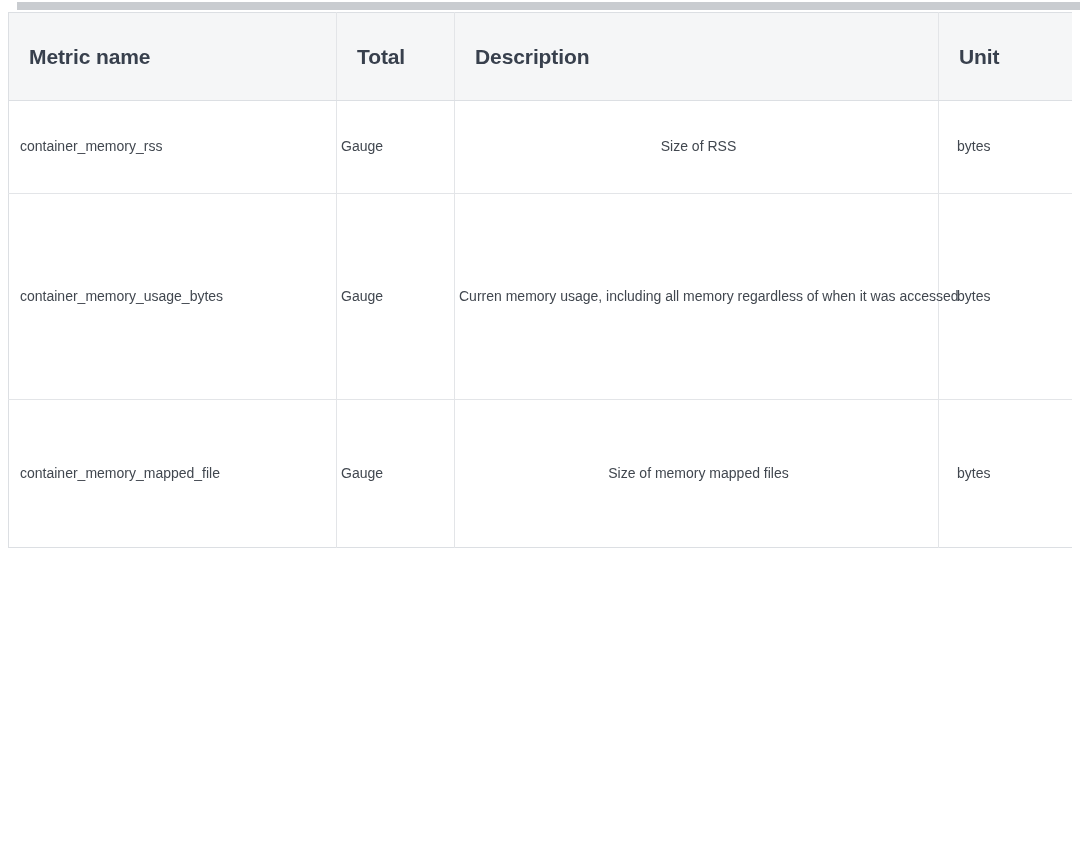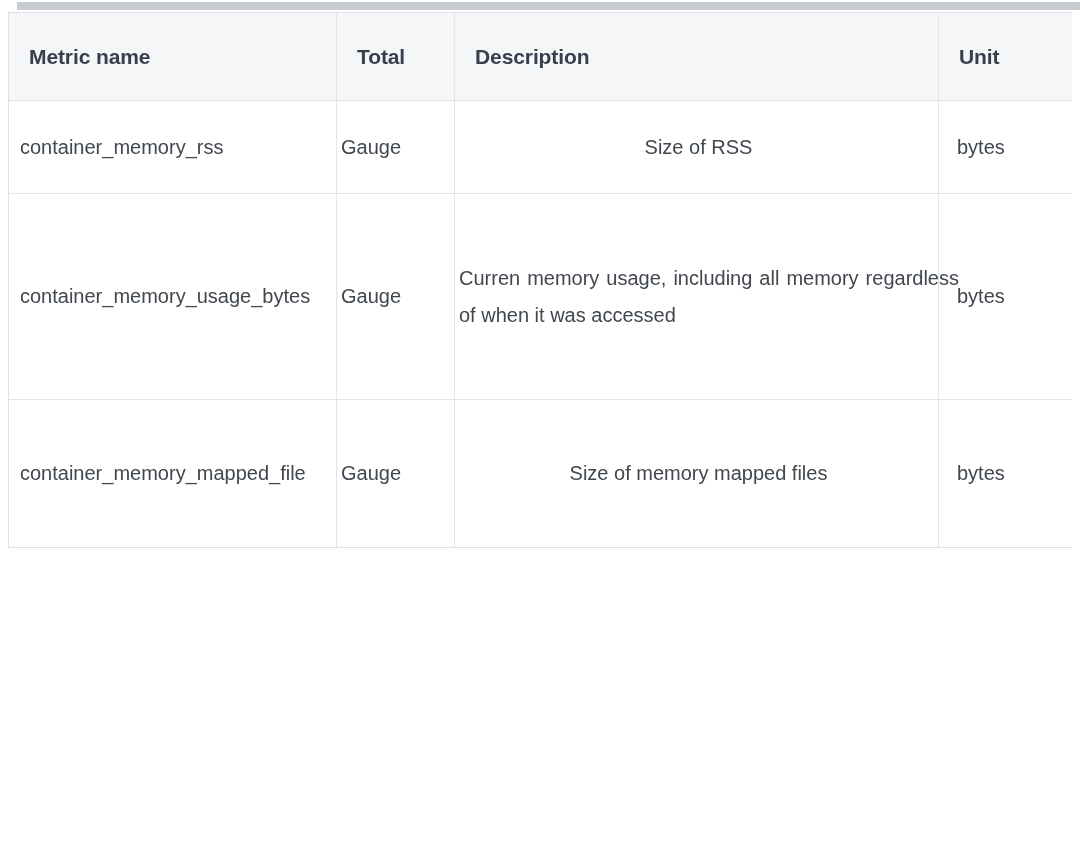--- a/index.html
+++ b/index.html
@@ -76,21 +76,21 @@
     white-space: nowrap;
   }
   thead th:last-child { border-right: none; }
 
   tbody td {
     border-right: 1px solid #e3e5e8;
     border-bottom: 1px solid #e3e5e8;
     padding: 0;
     margin: 0;
     vertical-align: middle;
-    font-size: 20px;
+    font-size: 14px;
     font-weight: normal;
     color: #41474f;
     background: #ffffff;
     line-height: 1.82;
   }
   tbody td:last-child { border-right: none; }
   tbody tr:last-child td { border-bottom: none; }
 
   
   td.cell-metric {

